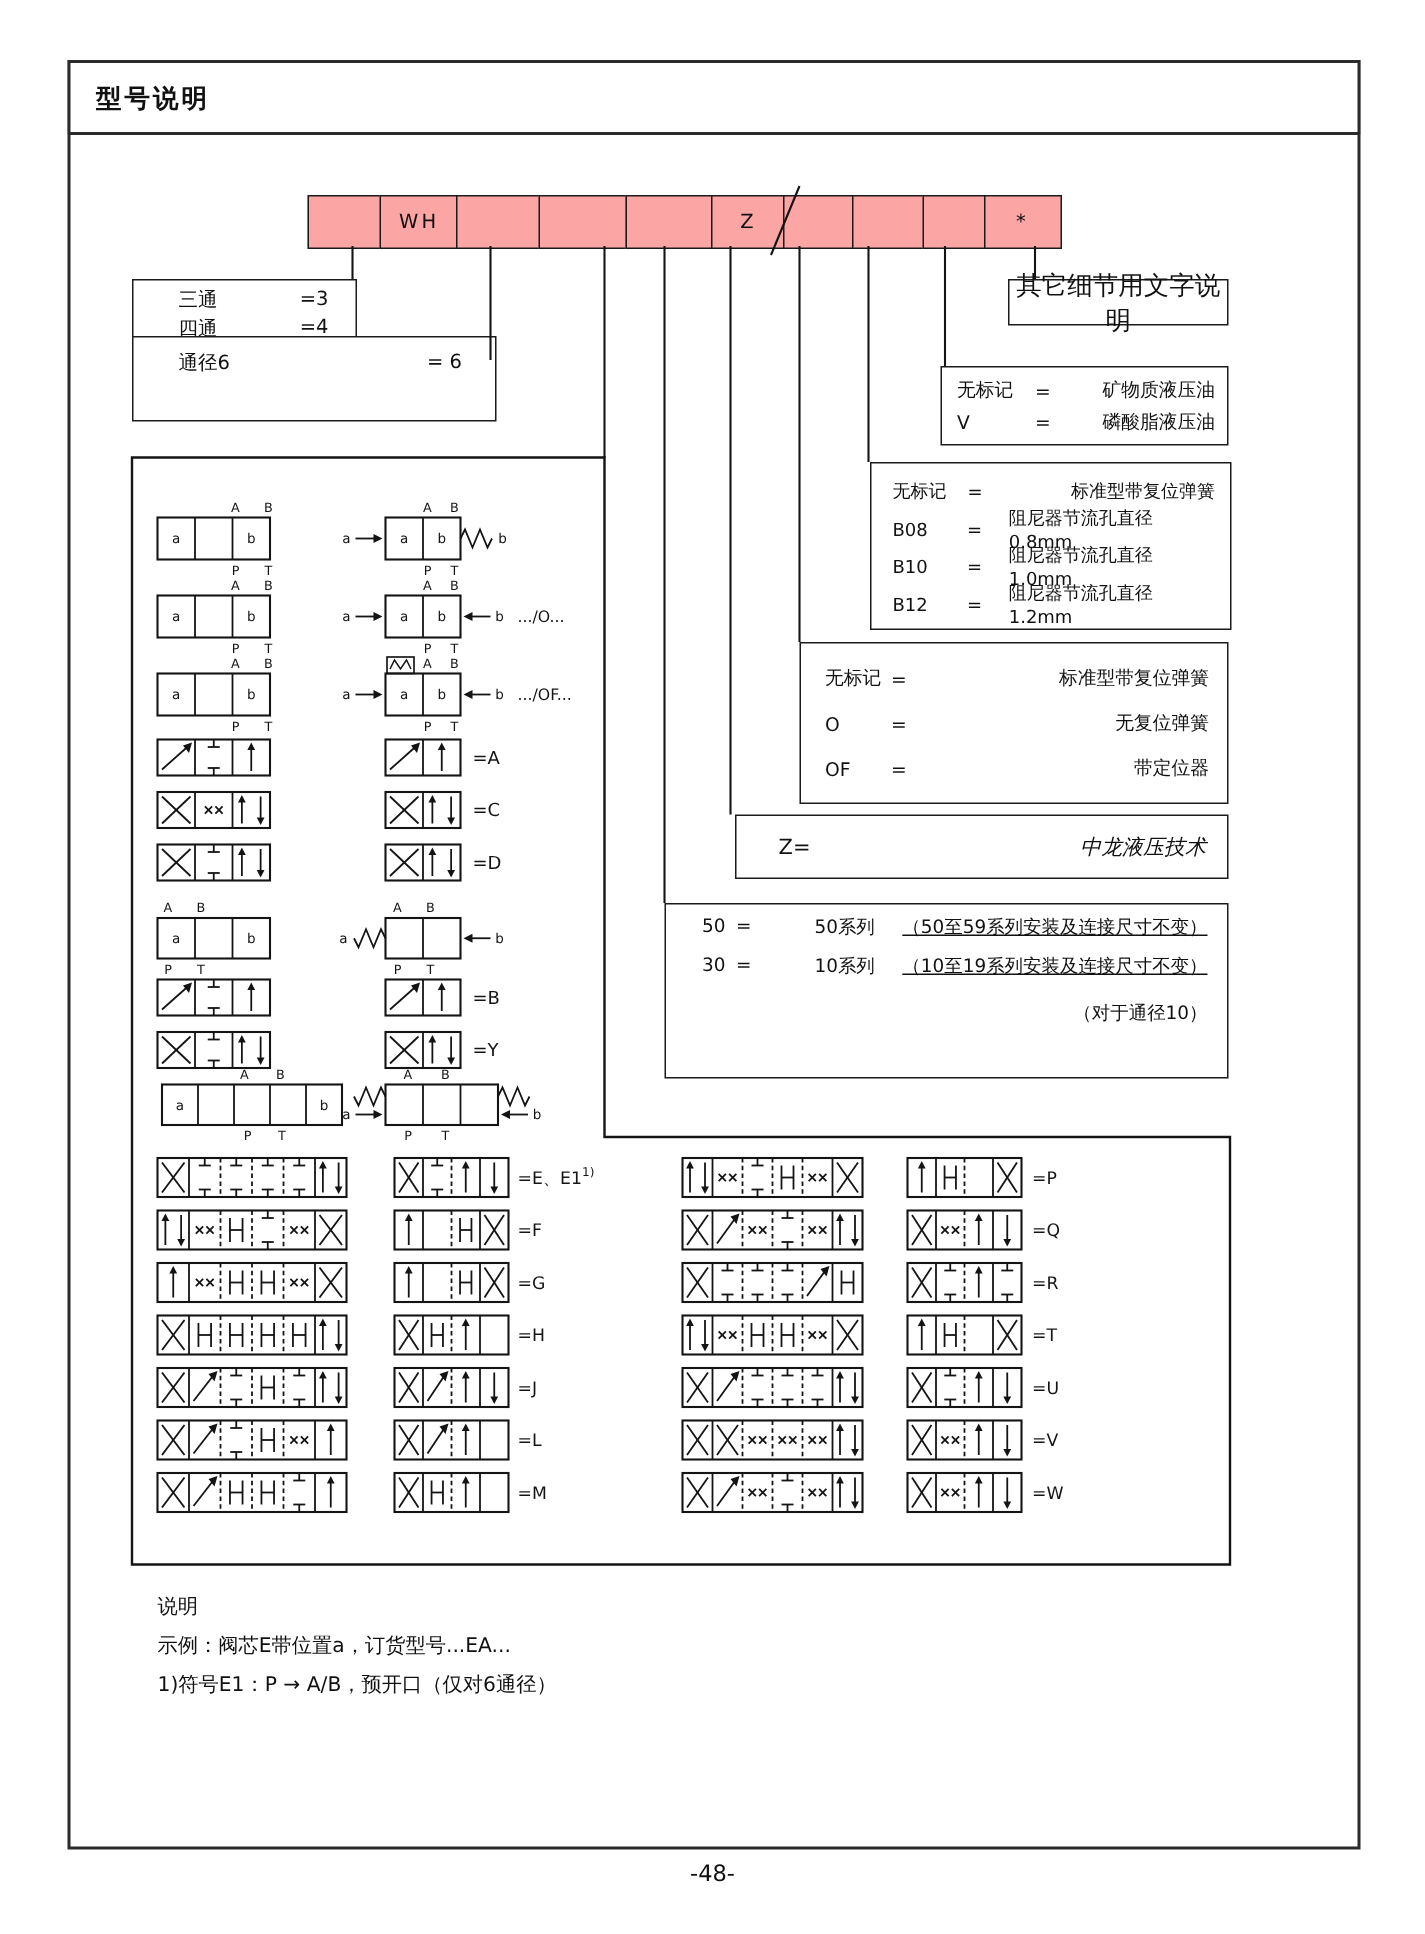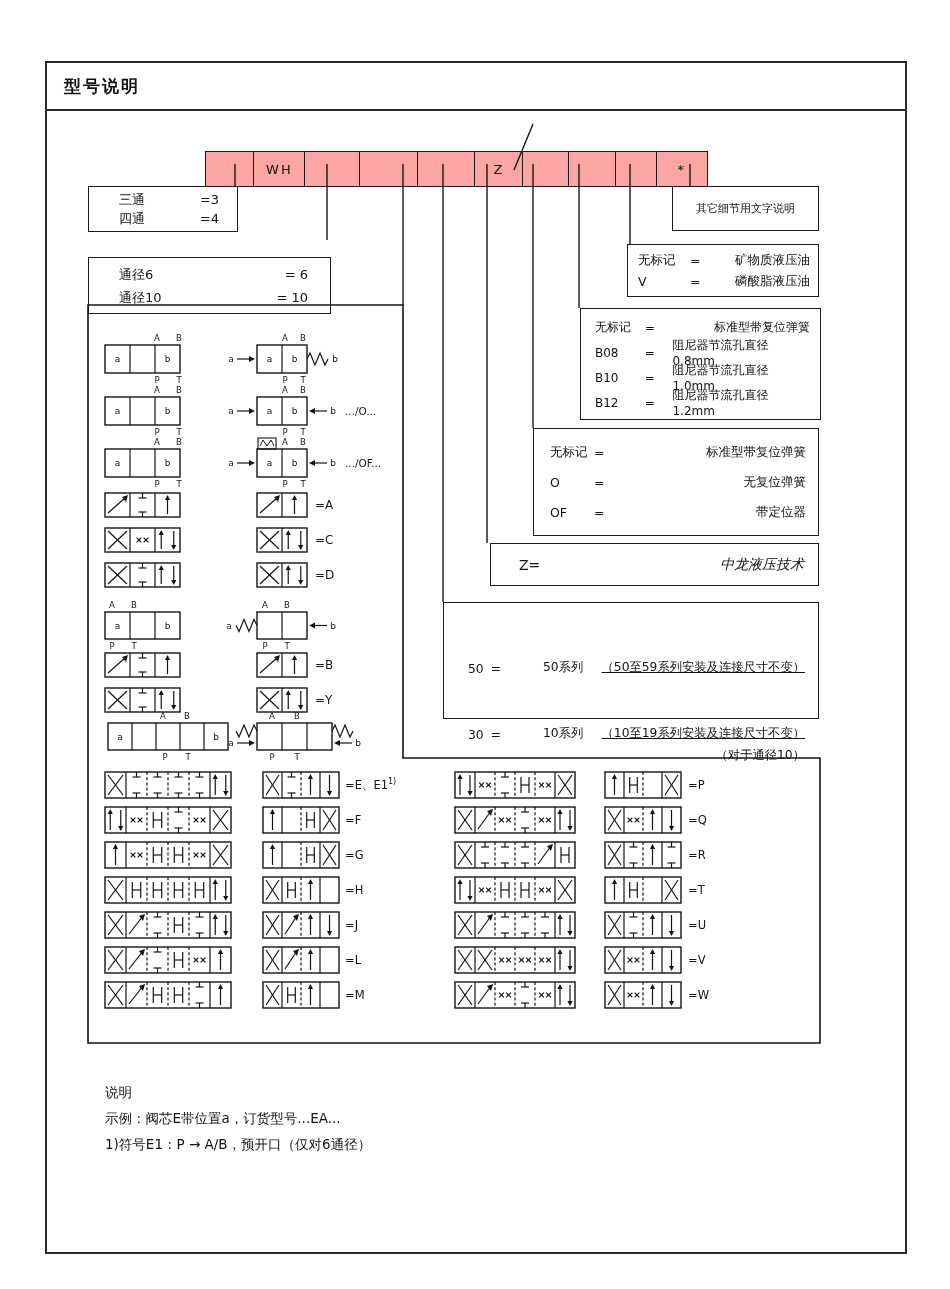--- a/index.html
+++ b/index.html
@@ -1,34 +1,34 @@
 <!DOCTYPE html>
 <html><head>
 <meta charset="utf-8">
 <style>
   html,body{margin:0;padding:0;background:#ffffff;}
   body{font-family:"DejaVu Sans","Liberation Sans",sans-serif;color:#111;}
   #page{position:relative;width:950px;height:1289px;background:#fff;overflow:hidden;}
-  .abs{position:absolute;box-sizing:border-box;margin-top:21px;}
+  .abs{position:absolute;box-sizing:border-box;}
   #frame{left:45px;top:40px;width:862px;height:1193px;border:2px solid #2b2b2b;background:#fff;}
   #titlebar{left:45px;top:40px;width:862px;height:50px;border:2px solid #2b2b2b;display:flex;align-items:center;padding-left:17px;background:#fff;}
   #titlebar .t{font-size:17px;font-weight:bold;letter-spacing:2px;}
   #coderow{left:205px;top:130px;display:flex;}
   .ccell{height:34px;border:1.6px solid #1b1b1b;margin-left:-1.6px;display:flex;align-items:center;justify-content:center;font-size:13px;background:#fca5a5;letter-spacing:2px;}
   .ccell:first-child{margin-left:0;}
   .bx{position:absolute;border:1.6px solid #1b1b1b;background:#fff;box-sizing:border-box;font-size:13px;z-index:2;}
   .row{display:flex;align-items:center;}
   
   #way{left:88px;top:186px;width:150px;height:46px;padding-top:3px;}
   #way .row{justify-content:space-between;padding:0 18px 0 30px;height:19px;gap:27px;}
   
-  #size{left:88px;top:257px;width:243px;height:57px;padding-top:5px;}
+  #size{left:88px;top:224px;width:243px;height:57px;padding-top:5px;}
   #size .row{justify-content:space-between;padding:0 22px 0 30px;height:23px;}
   
-  #other{left:672px;top:186px;width:147px;height:45px;display:flex;align-items:center;justify-content:center;font-size:11px;text-align:center;}
+  #other{left:672px;top:186px;width:147px;height:31px;display:flex;align-items:center;justify-content:center;font-size:17px;text-align:center;}
   
   #fluid{left:627px;top:244px;width:192px;height:53px;padding:5px 8px 0 10px;font-size:12.5px;}
   #fluid .row{height:21px;}
   #fluid .code{width:52px;}
   #fluid .eq{width:24px;}
   #fluid .val{margin-left:auto;}
   
   #damper{left:580px;top:308px;width:241px;height:112px;padding:6px 10px 0 14px;font-size:12px;}
   #damper .row{height:25px;}
   #damper .code{width:50px;}
@@ -38,21 +38,21 @@
   #spring{left:533px;top:428px;width:286px;height:108px;padding:8px 12px 0 16px;font-size:12.5px;}
   #spring .row{height:30px;}
   #spring .code{width:44px;}
   #spring .eq{width:30px;}
   #spring .val{margin-left:auto;}
   
   #brand{left:490px;top:543px;width:329px;height:43px;display:flex;align-items:center;padding:0 14px 0 28px;font-size:14px;}
   #brand .val{margin-left:auto;font-style:italic;}
   
   #series{left:443px;top:602px;width:376px;height:117px;padding:7px 13px 0 24px;font-size:12.3px;}
-  #series .srow{display:flex;align-items:flex-end;height:26px;margin-top:40px;}
+  #series .srow{display:flex;align-items:flex-start;height:26px;}
   #series .eq{margin-left:7px;}
   #series .name{margin-left:42px;}
   #series .note{margin-left:auto;text-decoration:underline;}
   #series .sub{text-align:right;height:26px;line-height:26px;}
   
   #notes{left:105px;top:1058px;font-size:13.5px;line-height:26px;z-index:2;}
   #pagenum{left:0;top:1240px;width:950px;text-align:center;font-size:15px;}
   #ovl{position:absolute;left:0;top:0;z-index:3;pointer-events:none;}
 </style>
 </head>
@@ -88,24 +88,20 @@
       <span>四通</span>
         <span>=4</span>
     </div>
   </div>
 
   <div class="bx" id="size">
     <div class="row">
       <span>通径6</span>
         <span>= 6</span>
     </div>
-    <div class="row">
-      <span>通径10</span>
-        <span>= 10</span>
-    </div>
   </div>
 
   <div class="bx" id="other">其它细节用文字说明</div>
 
   <div class="bx" id="fluid">
     <div class="row">
       <span class="code">无标记</span>
         <span class="eq">=</span>
         <span class="val">矿物质液压油</span>
     </div>
@@ -177,20 +173,21 @@
     </div>
     <div class="sub">（对于通径10）</div>
   </div>
 
   <div class="abs" id="notes">
     <div>说明</div>
     <div>示例：阀芯E带位置a，订货型号...EA...</div>
     <div>1)符号E1：P → A/B，预开口（仅对6通径）</div>
   </div>
 
+  <div class="abs" id="pagenum">-48-</div>
 
   <svg id="ovl" width="950" height="1289">
       <path d="M88,305 H403 V758 H820 V1043 H88 Z" fill="none" stroke="#141414" stroke-width="1.6"></path>
       <line x1="235" y1="164" x2="235" y2="186" stroke="#141414" stroke-width="1.4"></line>
       <line x1="327" y1="164" x2="327" y2="240" stroke="#141414" stroke-width="1.4"></line>
       <line x1="403" y1="164" x2="403" y2="305" stroke="#141414" stroke-width="1.4"></line>
       <line x1="443" y1="164" x2="443" y2="602" stroke="#141414" stroke-width="1.4"></line>
       <line x1="487" y1="164" x2="487" y2="543" stroke="#141414" stroke-width="1.4"></line>
       <line x1="533" y1="164" x2="533" y2="428" stroke="#141414" stroke-width="1.4"></line>
       <line x1="579" y1="164" x2="579" y2="308" stroke="#141414" stroke-width="1.4"></line>

